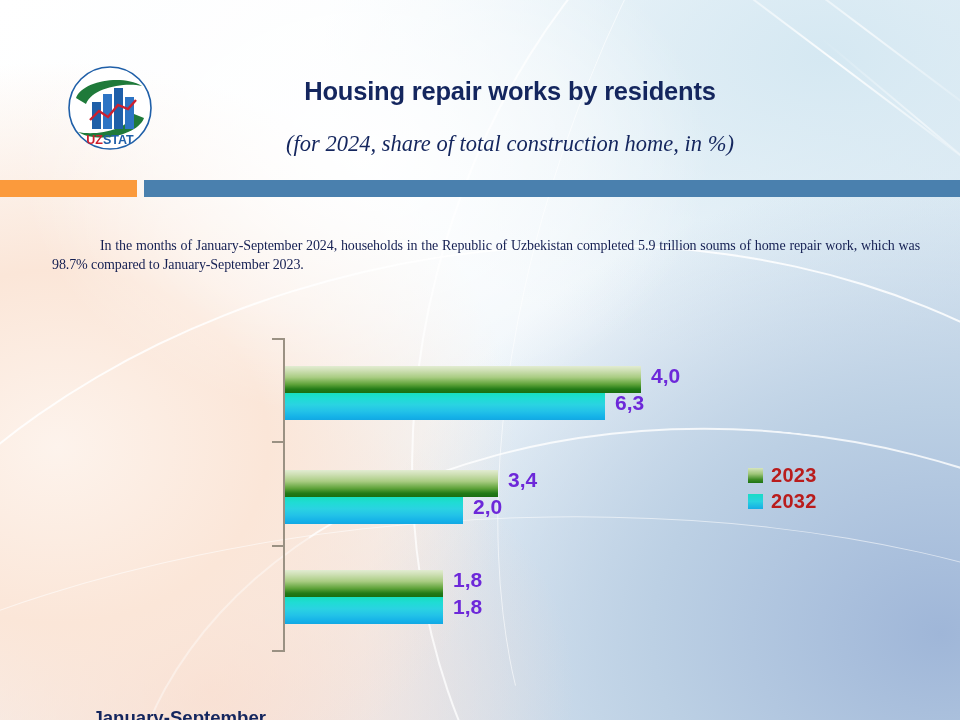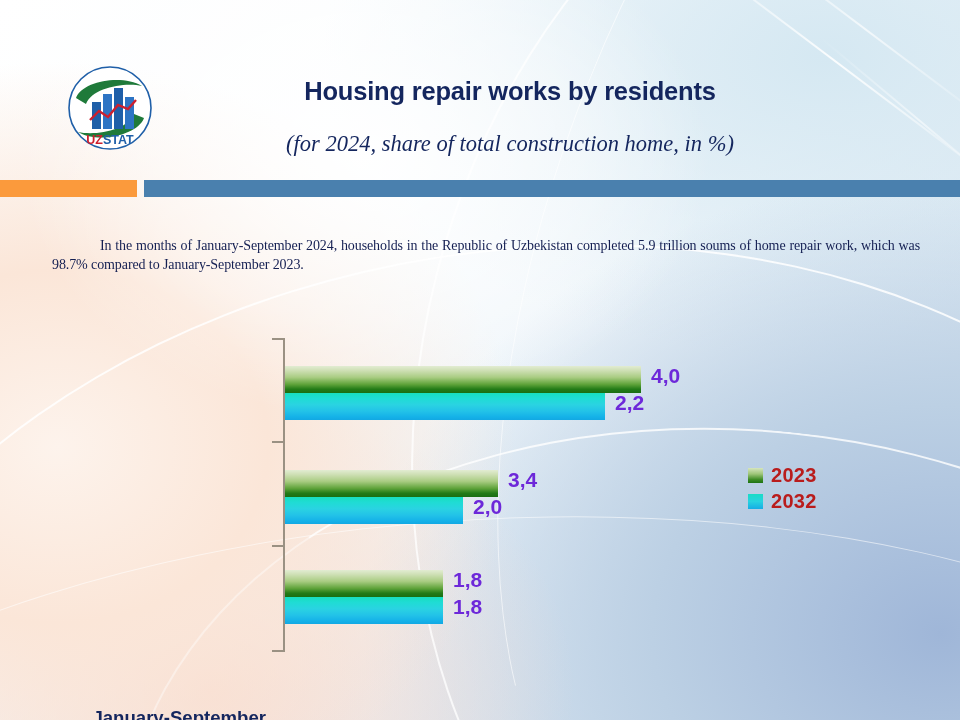--- a/index.html
+++ b/index.html
@@ -310,21 +310,21 @@
     <div class="axis-tick" style="top:215px;"></div>
     <div class="axis-tick" style="top:320px;"></div>
 
     <div class="cat-label-wrap" style="top:377px;">
       <div class="cat-label">January-September</div>
     </div>
     <div class="bar-group" style="top:36px;">
       <div class="bar green" style="top:0px; width:356px;"></div>
       <div class="bar-value" style="left:366px; top:-2px;">4,0</div>
       <div class="bar cyan" style="top:27px; width:320px;"></div>
-      <div class="bar-value" style="left:330px; top:25px;">2,2</div>
+      <div class="bar-value" style="left:330px; top:25px;">6,3</div>
     </div>
 
     <div class="cat-label-wrap" style="top:481px;">
       
     </div>
     <div class="bar-group" style="top:140px;">
       <div class="bar green" style="top:0px; width:213px;"></div>
       <div class="bar-value" style="left:223px; top:-2px;">3,4</div>
       <div class="bar cyan" style="top:27px; width:178px;"></div>
       <div class="bar-value" style="left:188px; top:25px;">2,0</div>

